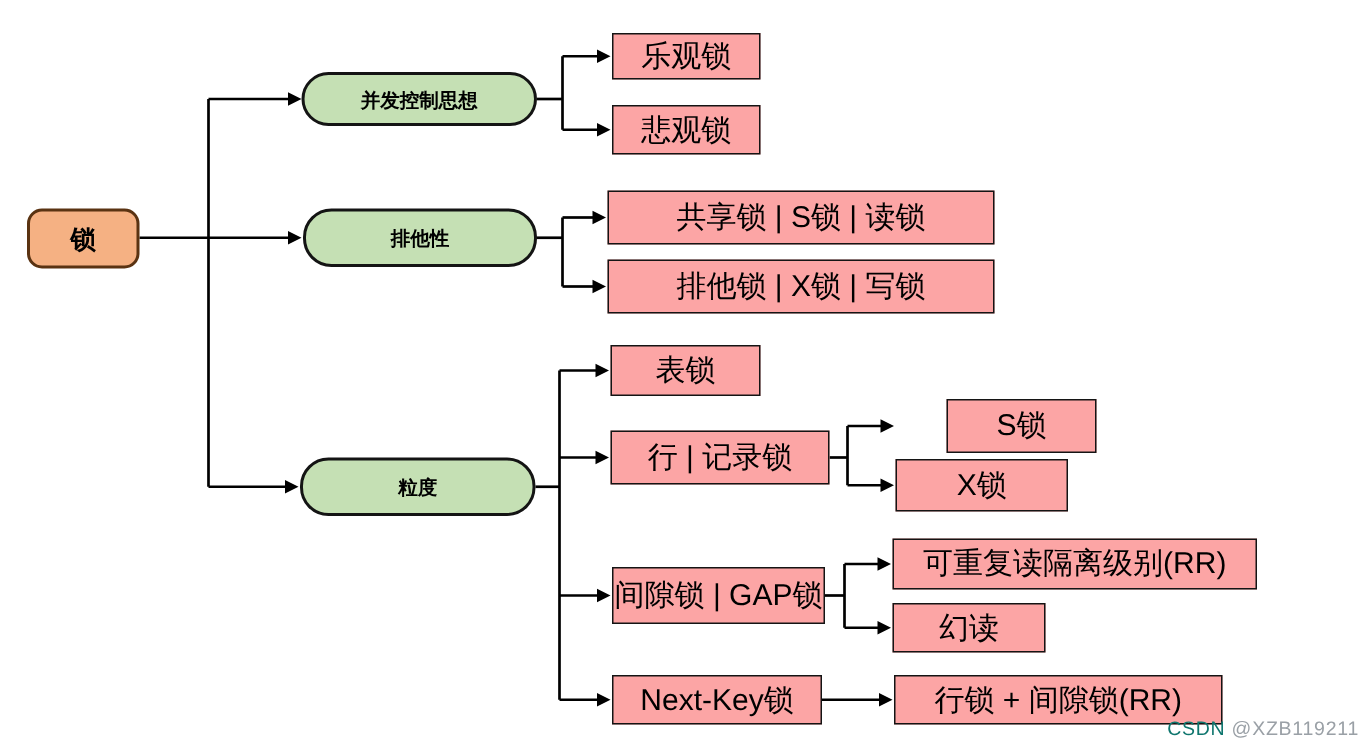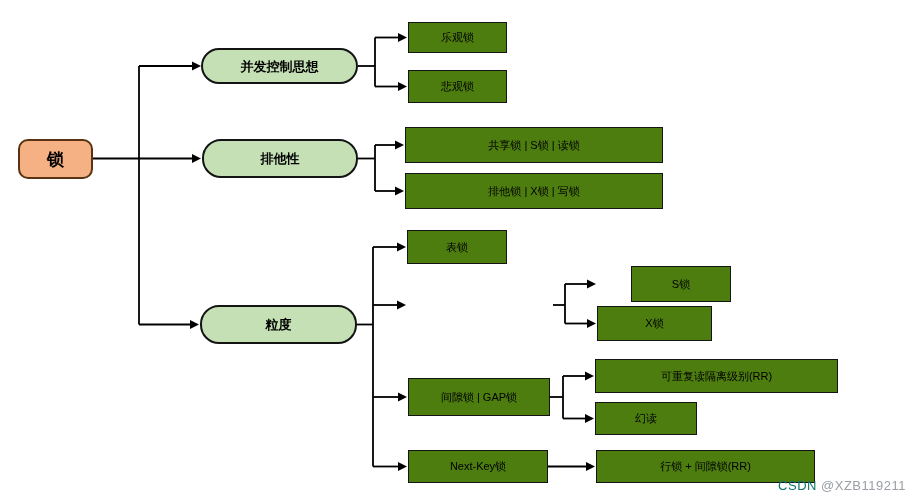--- a/index.html
+++ b/index.html
@@ -17,21 +17,21 @@
   }
   .root {
     background:#F5B183; border:2px solid #5A3312; border-radius:10px;
     font-weight:bold; font-size:17px;
   }
   .branch {
     background:#C5E0B4; border:2px solid #141414; border-radius:19px;
     font-weight:bold; font-size:13px;
   }
   .leaf {
-    background:#4d7c0f; border:1.5px solid #141414; font-size:11px;
+    background:#fca5a5; border:1.5px solid #141414; font-size:20px;
   }
   .watermark {
     position:absolute; right:7px; bottom:5px; z-index:2; font-size:13px;
     letter-spacing:0.5px;
   }
   .wm-brand { color:#0f766e;margin-top:20px; }
   .wm-user  { color:#9aa0a6;text-align:right; }
 </style>
 </head>
 <body>
@@ -104,20 +104,21 @@
   <div class="node branch" style="left:202px;top:139px;width:156px;height:39px">排他性</div>
   <div class="node branch" style="left:200px;top:305px;width:157px;height:39px">粒度</div>
 
   <div class="node leaf" style="left:408px;top:22px;width:99px;height:31px">乐观锁</div>
   <div class="node leaf" style="left:408px;top:70px;width:99px;height:33px">悲观锁</div>
 
   <div class="node leaf" style="left:405px;top:127px;width:258px;height:36px">共享锁 | S锁 | 读锁</div>
   <div class="node leaf" style="left:405px;top:173px;width:258px;height:36px">排他锁 | X锁 | 写锁</div>
 
   <div class="node leaf" style="left:407px;top:230px;width:100px;height:34px">表锁</div>
+  <div class="node leaf" style="left:407px;top:287px;width:146px;height:36px">行 | 记录锁</div>
   <div class="node leaf" style="left:408px;top:378px;width:142px;height:38px">间隙锁 | GAP锁</div>
   <div class="node leaf" style="left:408px;top:450px;width:140px;height:33px">Next-Key锁</div>
 
   <div class="node leaf" style="left:631px;top:266px;width:100px;height:36px">S锁</div>
   <div class="node leaf" style="left:597px;top:306px;width:115px;height:35px">X锁</div>
 
   <div class="node leaf" style="left:595px;top:359px;width:243px;height:34px">可重复读隔离级别(RR)</div>
   <div class="node leaf" style="left:595px;top:402px;width:102px;height:33px">幻读</div>
 
   <div class="node leaf" style="left:596px;top:450px;width:219px;height:33px">行锁 + 间隙锁(RR)</div>

